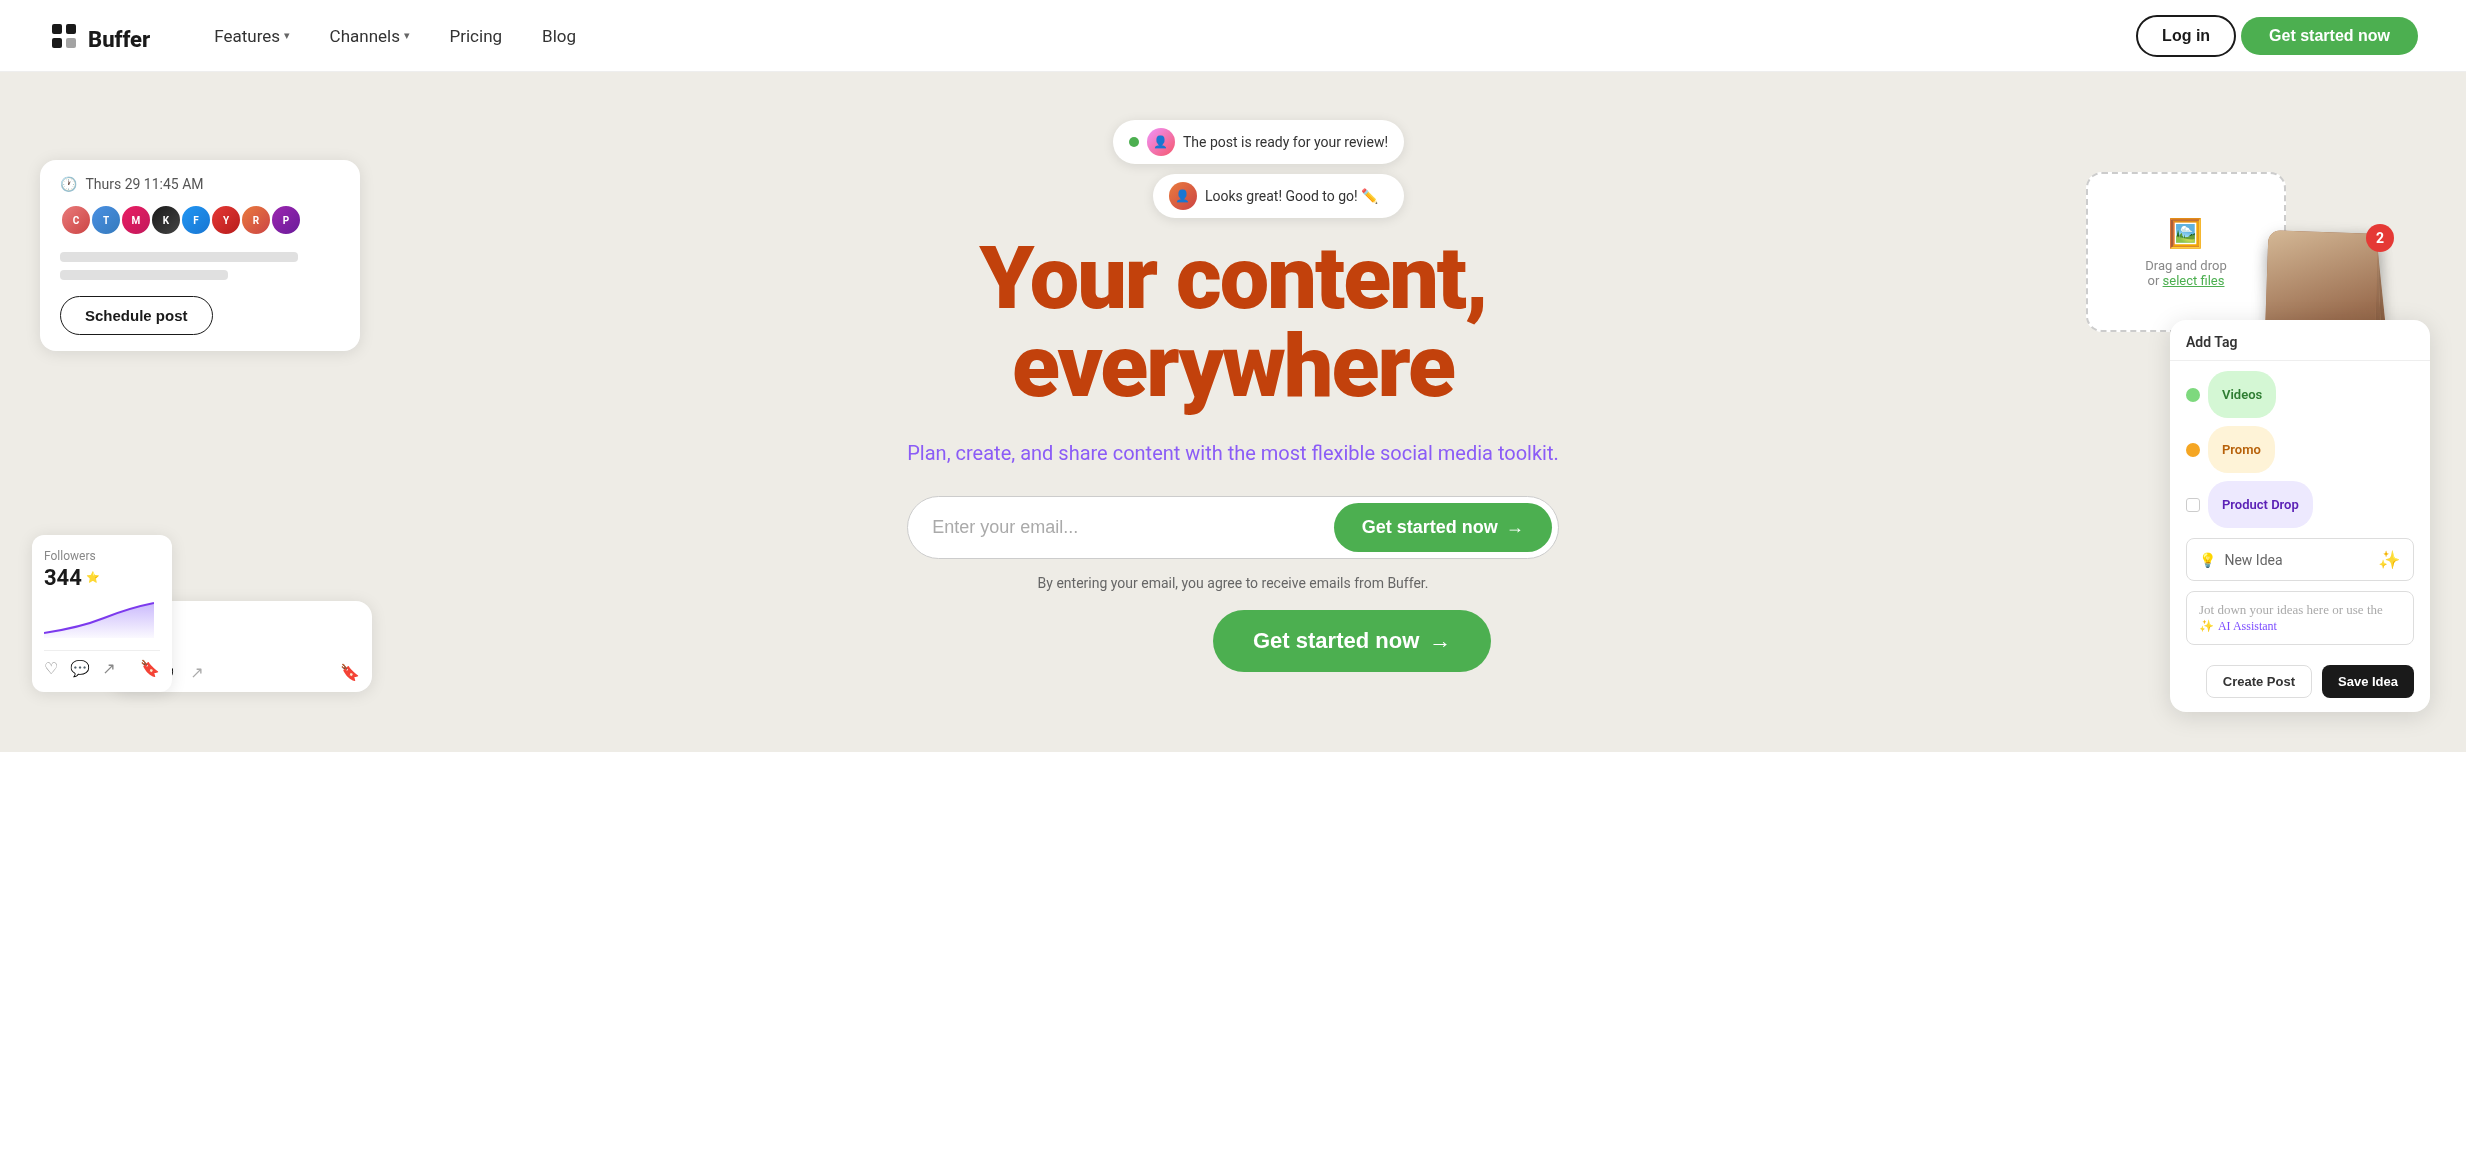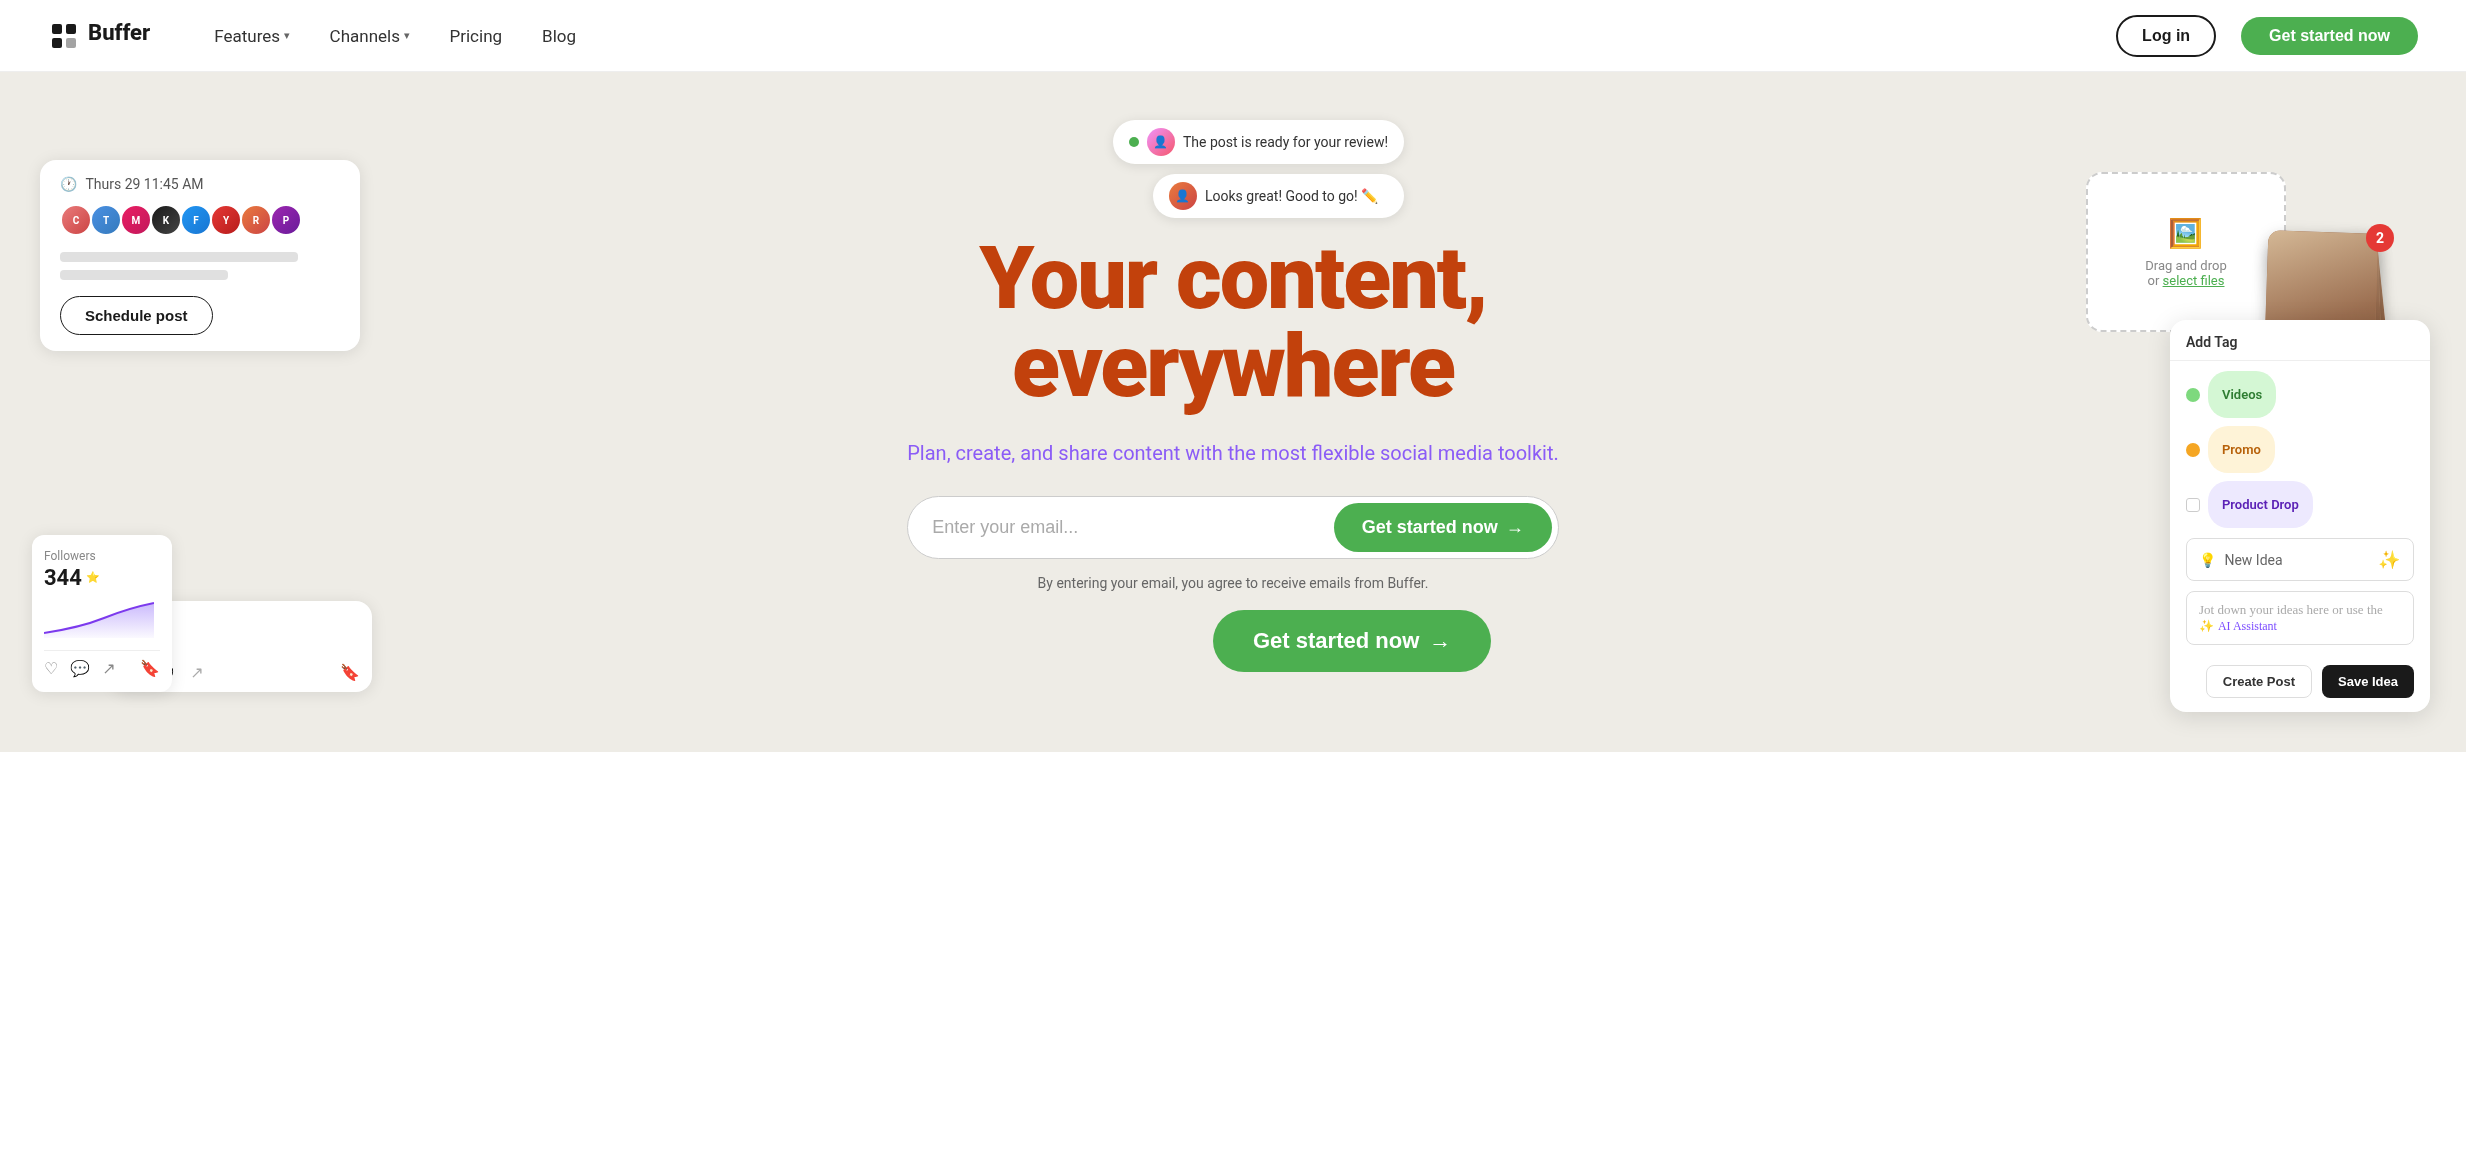--- a/index.html
+++ b/index.html
@@ -15,21 +15,21 @@
       align-items: center;
       padding: 0 48px;
       height: 72px;
       background: #fff;
       border-bottom: 1px solid #eee;
       position: relative;
       z-index: 10;
     }
     .nav-logo {
       display: flex;
-      align-items: flex-start;
+      align-items: flex-end;
       gap: 8px;
       font-size: 22px;
       font-weight: 800;
       color: #1a1a1a;
       text-decoration: none;
       margin-right: 48px;
     }
     .nav-logo svg {
       width: 32px; height: 32px;
     }
@@ -49,21 +49,21 @@
       cursor: pointer;
       border-radius: 6px;
     }
     .nav-link .chevron {
       font-size: 11px;
       color: #666;
     }
     .nav-actions {
       display: flex;
       align-items: center;
-      gap: 25px;
+      gap: 5px;
     }
     .btn-login {
       padding: 10px 24px;
       border: 2px solid #1a1a1a;
       border-radius: 50px;
       background: #fff;
       font-size: 16px;
       font-weight: 600;
       cursor: pointer;
       color: #1a1a1a;

